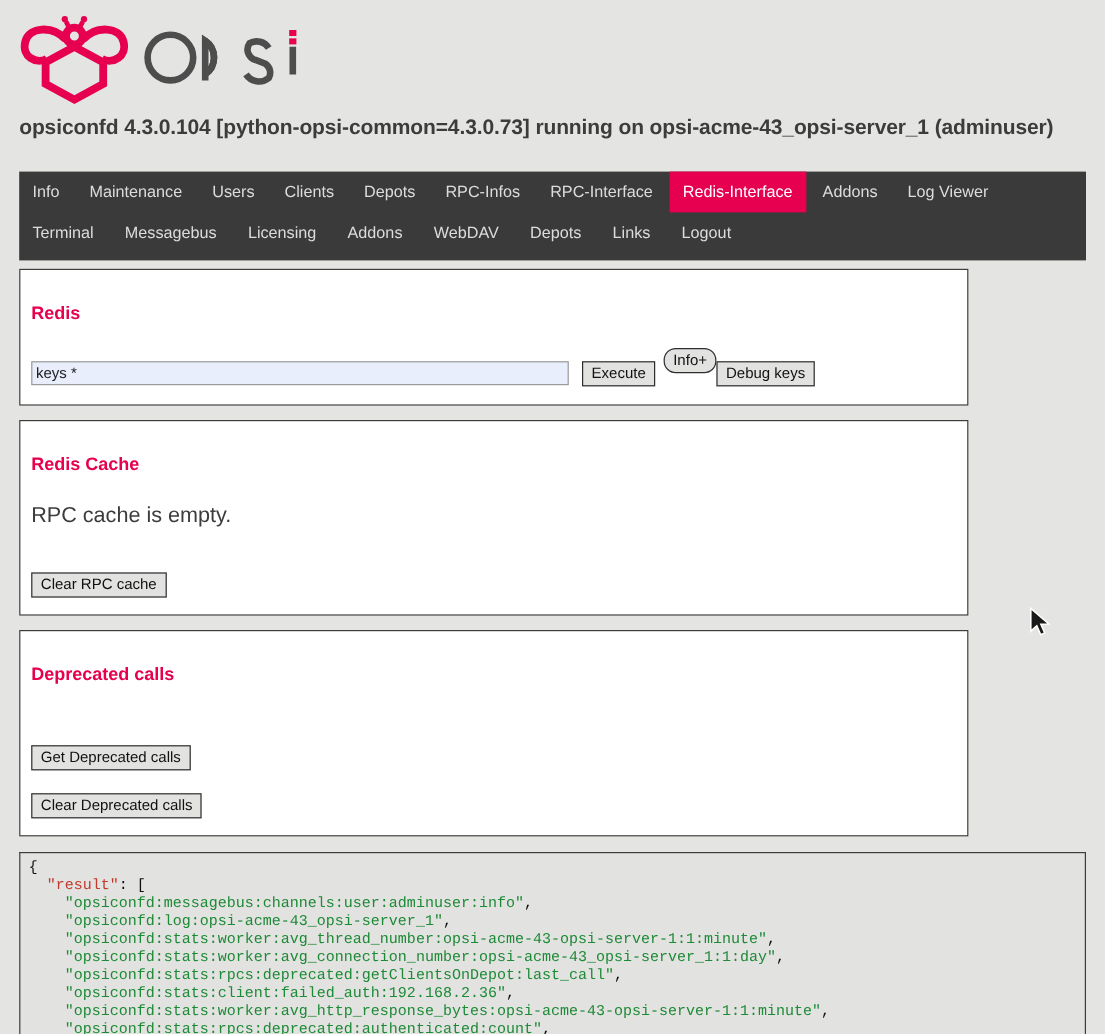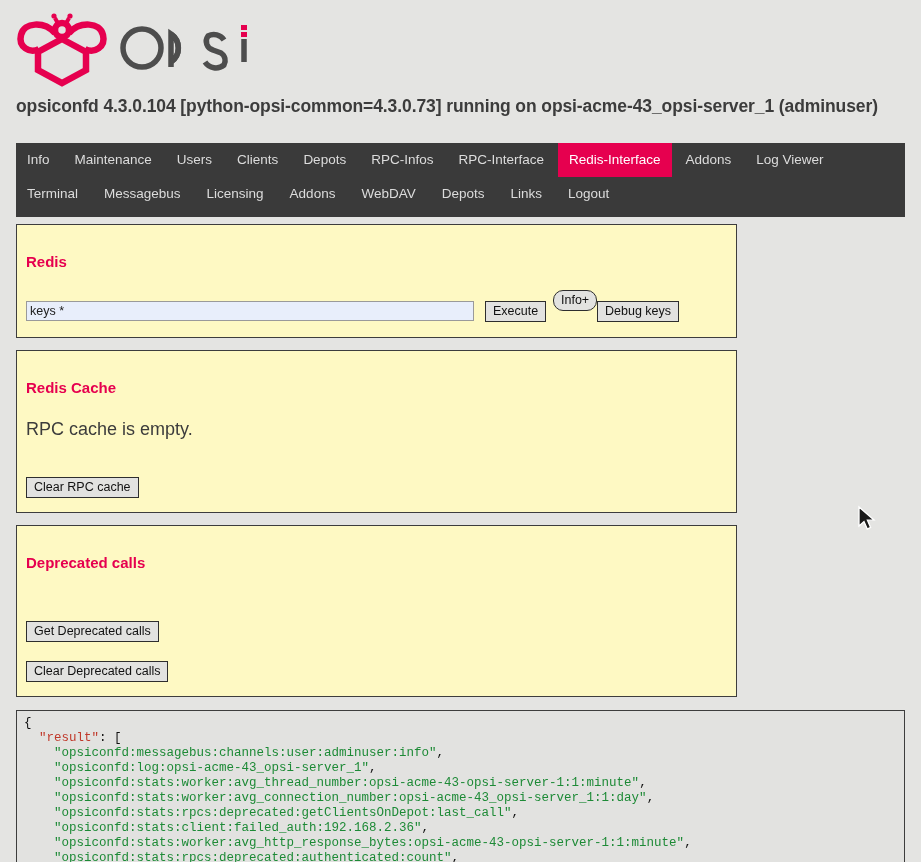--- a/index.html
+++ b/index.html
@@ -62,22 +62,22 @@
     background: #e6004f;
     color: #ffffff;
   }
   .nav-row.row2 { padding-bottom: 6px; }
   .nav-row.row2 .nav-item { margin-right: 4px; }
 
   
   .panel {
     position: absolute;
     left: 16px;
-    width: 721px;
-    background: #fef9c3;
+    width: 791px;
+    background: #ffffff;
     border: 1px solid #3d3d3d;
   }
   .panel-title {
     color: #e6004f;
     font-weight: bold;
     font-size: 15px;
     margin: 0;
     position: absolute;
   }
   .panel-text {

